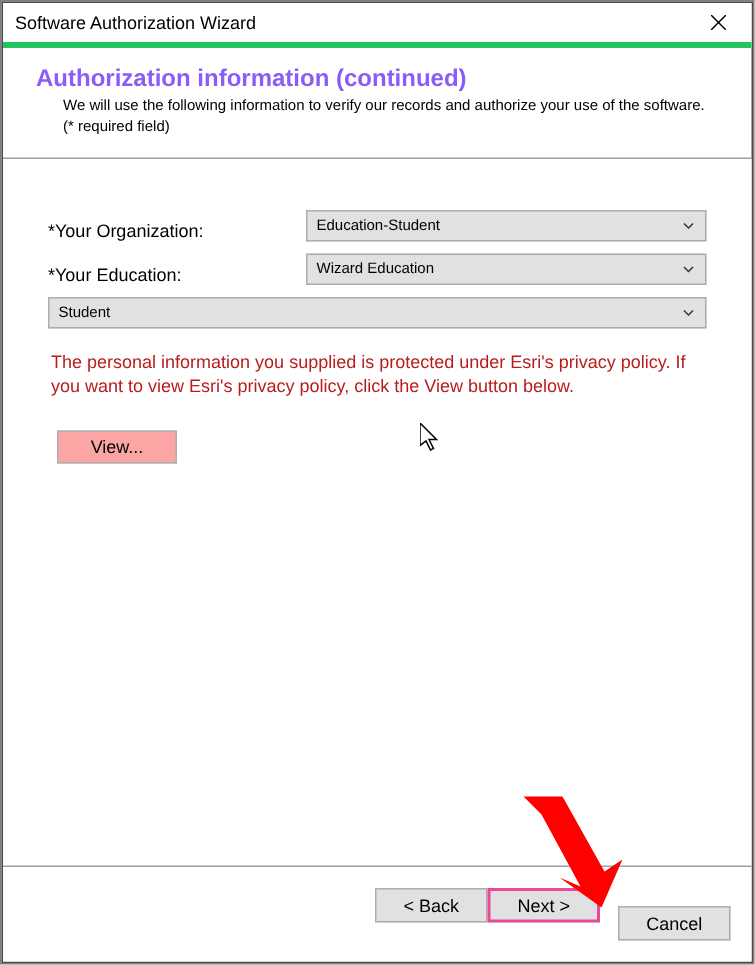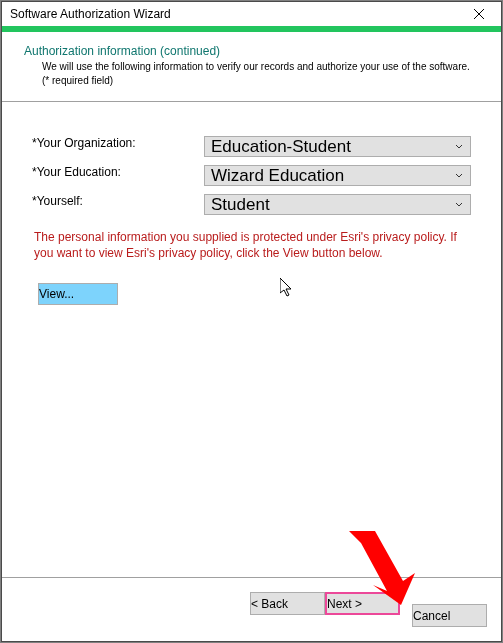--- a/index.html
+++ b/index.html
@@ -18,21 +18,21 @@
       background: #ffffff;
       border: 1px solid #4a4a4a;
       display: flex;
       flex-direction: column;
     }
     .titlebar {
       height: 30px;
       display: flex;
       align-items: center;
       padding: 0 0 0 8px;
-      border-bottom: 6px solid #22c55e;
+      border-bottom: 4px solid #22c55e;
       background: #ffffff;
     }
     .titlebar-text {
       flex: 1;
       font-size: 12px;
       color: #000;
     }
     .close-btn {
       width: 45px;
       height: 29px;
@@ -42,56 +42,56 @@
       font-size: 14px;
       color: #000;
       font-family: Arial, sans-serif;
     }
     .close-btn svg { width: 10px; height: 10px; }
     .heading-area {
       padding: 12px 30px 14px 22px;
       border-bottom: 1px solid #a0a0a0;
     }
     .heading-title {
-      font-weight: normal;
-      font-size: 12px;
-      color: #0f766e;
+      font-weight: bold;
+      font-size: 16px;
+      color: #8b5cf6;
       margin-bottom: 2px;
     }
     .heading-desc {
       font-size: 10px;
       color: #000;
       line-height: 1.35;
       padding-left: 18px;
     }
     .content {
       flex: 1;
       padding: 34px 30px 10px 30px;
       background: #ffffff;
       position: relative;
     }
     .form-row {
       display: flex;
-      align-items: flex-start;
+      align-items: flex-end;
       margin-bottom: 8px;
     }
     .form-label {
       width: 172px;
       font-size: 12px;
       color: #000;
     }
     .select {
       flex: 1;
       height: 21px;
       background: #e1e1e1;
       border: 1px solid #adadad;
       display: flex;
       align-items: center;
       padding: 0 4px 0 6px;
-      font-size: 17px;
+      font-size: 10px;
       color: #000;
       position: relative;
     }
     .select-text { flex: 1; }
     .select-arrow {
       width: 14px;
       display: flex;
       align-items: center;
       justify-content: center;
     }
@@ -101,47 +101,48 @@
       font-size: 12px;
       color: #b91c1c;
       line-height: 1.35;
       padding: 0 2px;
     }
     .view-btn {
       margin-top: 22px;
       margin-left: 6px;
       width: 80px;
       height: 22px;
-      background: #7dd3fc;
+      background: #fca5a5;
       border: 1px solid #adadad;
       font-size: 12px;
       color: #000;
       display: flex;
       align-items: center;
+      justify-content: center;
       cursor: pointer;
     }
     .footer {
       border-top: 1px solid #a0a0a0;
       padding: 14px 14px 14px 0;
       display: flex;
       justify-content: flex-end;
       gap: 0;
       background: #ffffff;
       position: relative;
     }
     .nav-btn {
       width: 75px;
       height: 23px;
       background: #e1e1e1;
       border: 1px solid #adadad;
       font-size: 12px;
       color: #000;
       display: flex;
       align-items: center;
-      justify-content: flex-start;
+      justify-content: center;
       cursor: pointer;
     }
     .nav-btn.primary {
       border: 2px solid #ec4899;
       background: #e1e1e1;
     }
     .nav-btn + .nav-btn.cancel { margin-left: 12px; margin-top: 12px; }
     .cursor {
       position: absolute;
       top: 176px;
@@ -199,21 +200,20 @@
         <span class="select-text">Wizard Education</span>
         <span class="select-arrow">
             <svg viewBox="0 0 8 6">
               <polyline points="1,1 4,4 7,1" fill="none" stroke="#333" stroke-width="1"></polyline>
             </svg>
           </span>
       </div>
     </div>
 
     <div class="form-row">
-      <div class="form-label">*Yourself:</div>
       <div class="select">
         <span class="select-text">Student</span>
         <span class="select-arrow">
             <svg viewBox="0 0 8 6">
               <polyline points="1,1 4,4 7,1" fill="none" stroke="#333" stroke-width="1"></polyline>
             </svg>
           </span>
       </div>
     </div>
 

